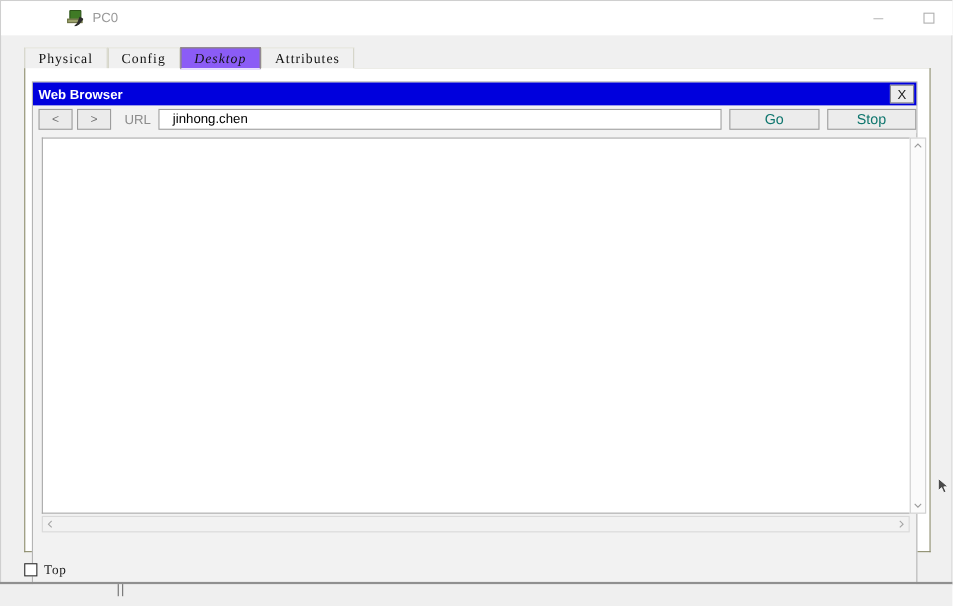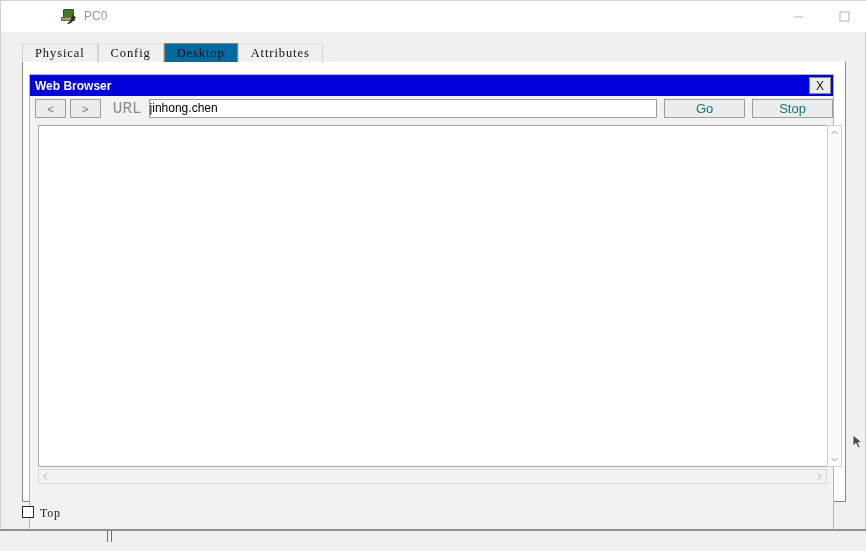--- a/index.html
+++ b/index.html
@@ -172,26 +172,27 @@
     letter-spacing: 0.9px;
     color: #111;
     background: #f0f0f0;
     border-left: 1px solid #d3d3c6;
     border-right: 1px solid #d3d3c6;
     border-top: 1px solid #e6e6dd;
     box-sizing: border-box;
     white-space: nowrap;
   }
   .tab.active {
-    background: #0369a1;
+    background: #8b5cf6;
     border: 1px solid #8a8a6a;
     border-bottom: 1px solid #ffffff;
     position: relative;
     z-index: 3;
     margin-bottom: -1px;
+    font-style: italic;
   }
 
   
   .tabpanel {
     position: absolute;
     left: 21px;
     top: 61px;
     width: 824px;
     height: 440px;
     background: #ffffff;
@@ -265,36 +266,36 @@
     display: flex;
     align-items: center;
     justify-content: center;
     font-size: 11px;
     color: #6f6f6f;
     font-family: "Liberation Sans", sans-serif;
   }
   .nav-btn:first-child { margin-left: 5px; }
   .url-label {
     margin-left: 12px;
-    font-size: 16px;
+    font-size: 12px;
     color: #8c8c8c;
-    font-family: Liberation Mono, monospace;
+    font-family: Liberation Sans, sans-serif;
   }
   .url-input {
     margin-left: 7px;
     width: 528px;
     height: 19px;
     background: #ffffff;
     border: 1px solid #9d9d9d;
     box-sizing: border-box;
     font-size: 12px;
     color: #000000;
     font-family: "Liberation Sans", sans-serif;
     line-height: 17px;
-    padding-left: 0;
+    padding-left: 12px;
     overflow: hidden;
     white-space: nowrap;
   }
   .tool-btn {
     width: 84px;
     height: 19px;
     margin-left: 7px;
     background: #ececec;
     border: 1px solid #9d9d9d;
     box-sizing: border-box;
@@ -356,21 +357,21 @@
   }
 
   
   .bottom-bar {
     position: absolute;
     left: 21px;
     top: 505px;
     width: 824px;
     height: 24px;
     display: flex;
-    align-items: flex-start;
+    align-items: center;
   }
   .cb-box {
     width: 12px;
     height: 12px;
     border: 1px solid #2a2a2a;
     background: #ffffff;
     box-sizing: border-box;
     margin-left: 0px;
   }
   .cb-label {

